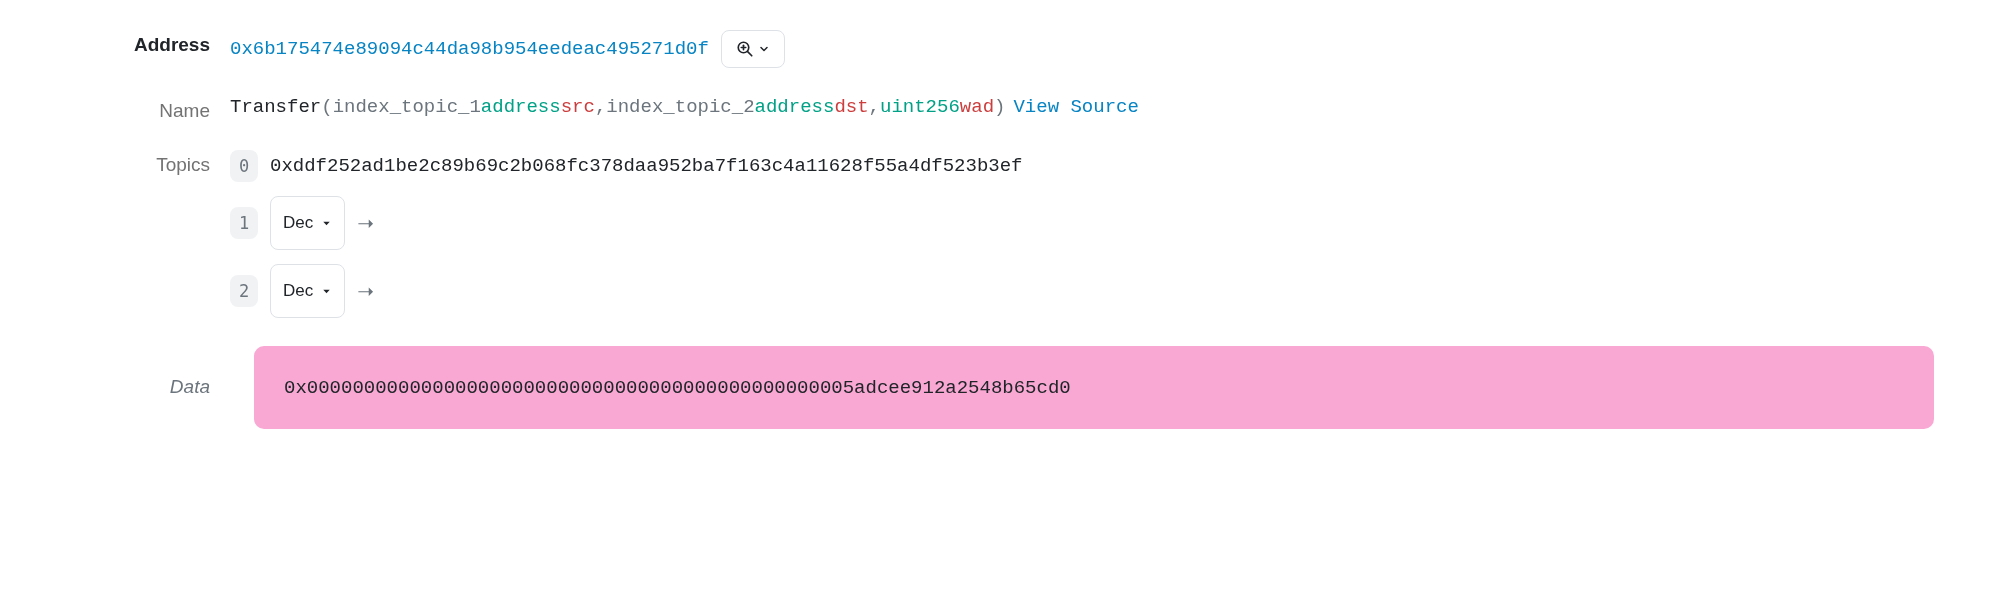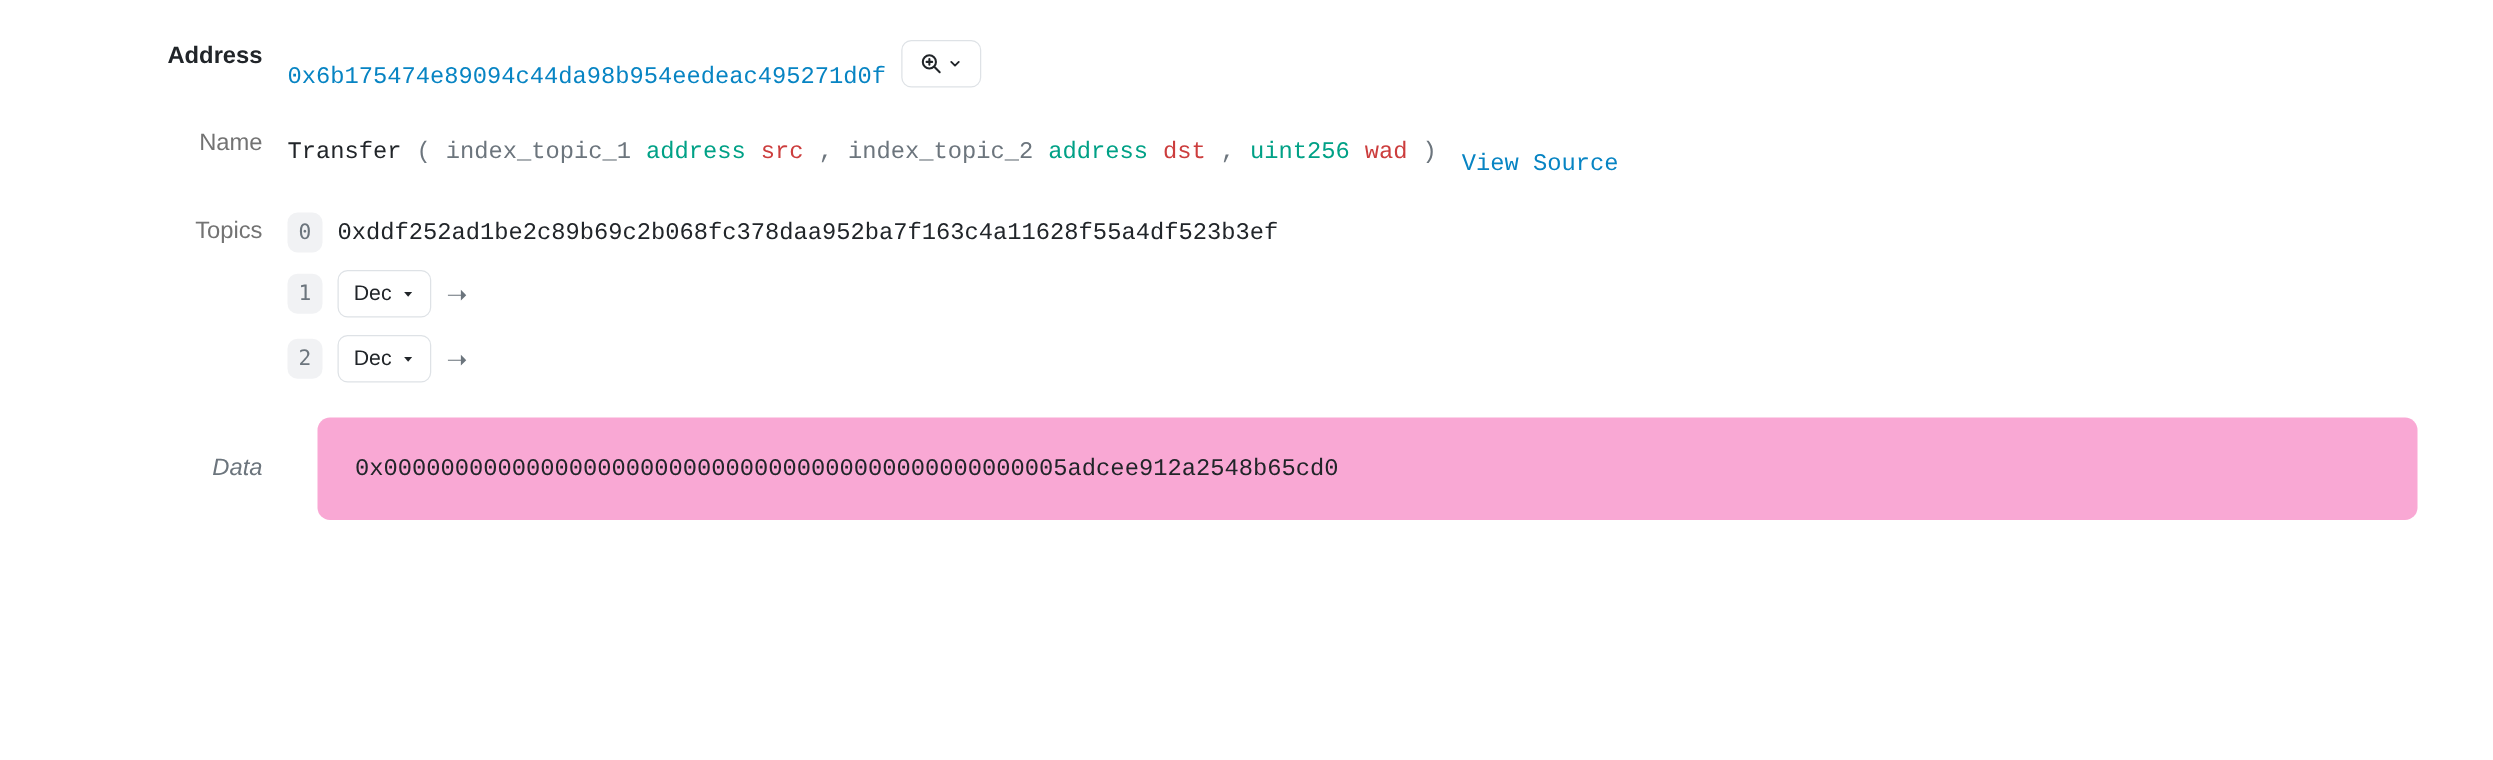--- a/index.html
+++ b/index.html
@@ -35,21 +35,21 @@
   .hline {
     display: flex;
     align-items: center;
     gap: 12px;
     flex-wrap: wrap;
   }
   .mono {
     font-family: SFMono-Regular, Menlo, Monaco, Consolas, "Liberation Mono", "Courier New", monospace;
     font-size: 19px;
   }
-  .link { color: #0784c3; cursor: pointer; margin-top: 20px; }
+  .link { color: #0784c3; cursor: pointer; }
   .text-muted { color: #6c757d; }
   .text-green { color: #00a186; }
   .text-red { color: #cc3d3d; }
   .badge {
     display: inline-flex;
     align-items: center;
     justify-content: center;
     min-width: 28px;
     height: 32px;
     padding: 0 8px;
@@ -70,21 +70,21 @@
     background: #fff;
     cursor: pointer;
     font-size: 16px;
     color: #212529;
   }
   .btn svg { display: block; }
   .select {
     display: inline-flex;
     align-items: center;
     gap: 8px;
-    height: 38px;
+    height: 54px;
     padding: 0 12px;
     border: 1px solid #dee2e6;
     border-radius: 8px;
     background: #fff;
     cursor: pointer;
     font-size: 17px;
   }
   .arrow { color: #6c757d; font-size: 20px; }
   .data-box {
     background: #f9a8d4;
@@ -115,21 +115,21 @@
           <polyline points="6 9 12 15 18 9"></polyline>
         </svg>
       </button>
     </div>
   </div>
 </div>
 
 <div class="row">
   <div class="label-col label-normal">Name</div>
   <div class="content-col">
-    <div class="hline mono" style="gap:12px;">
+    <div class="hline mono" style="gap:0;">
       <span>Transfer</span>
       <span class="text-muted"> (</span>
       <span class="text-muted">index_topic_1 </span>
       <span class="text-green">address </span>
       <span class="text-red">src</span>
       <span class="text-muted">, </span>
       <span class="text-muted">index_topic_2 </span>
       <span class="text-green">address </span>
       <span class="text-red">dst</span>
       <span class="text-muted">, </span>

